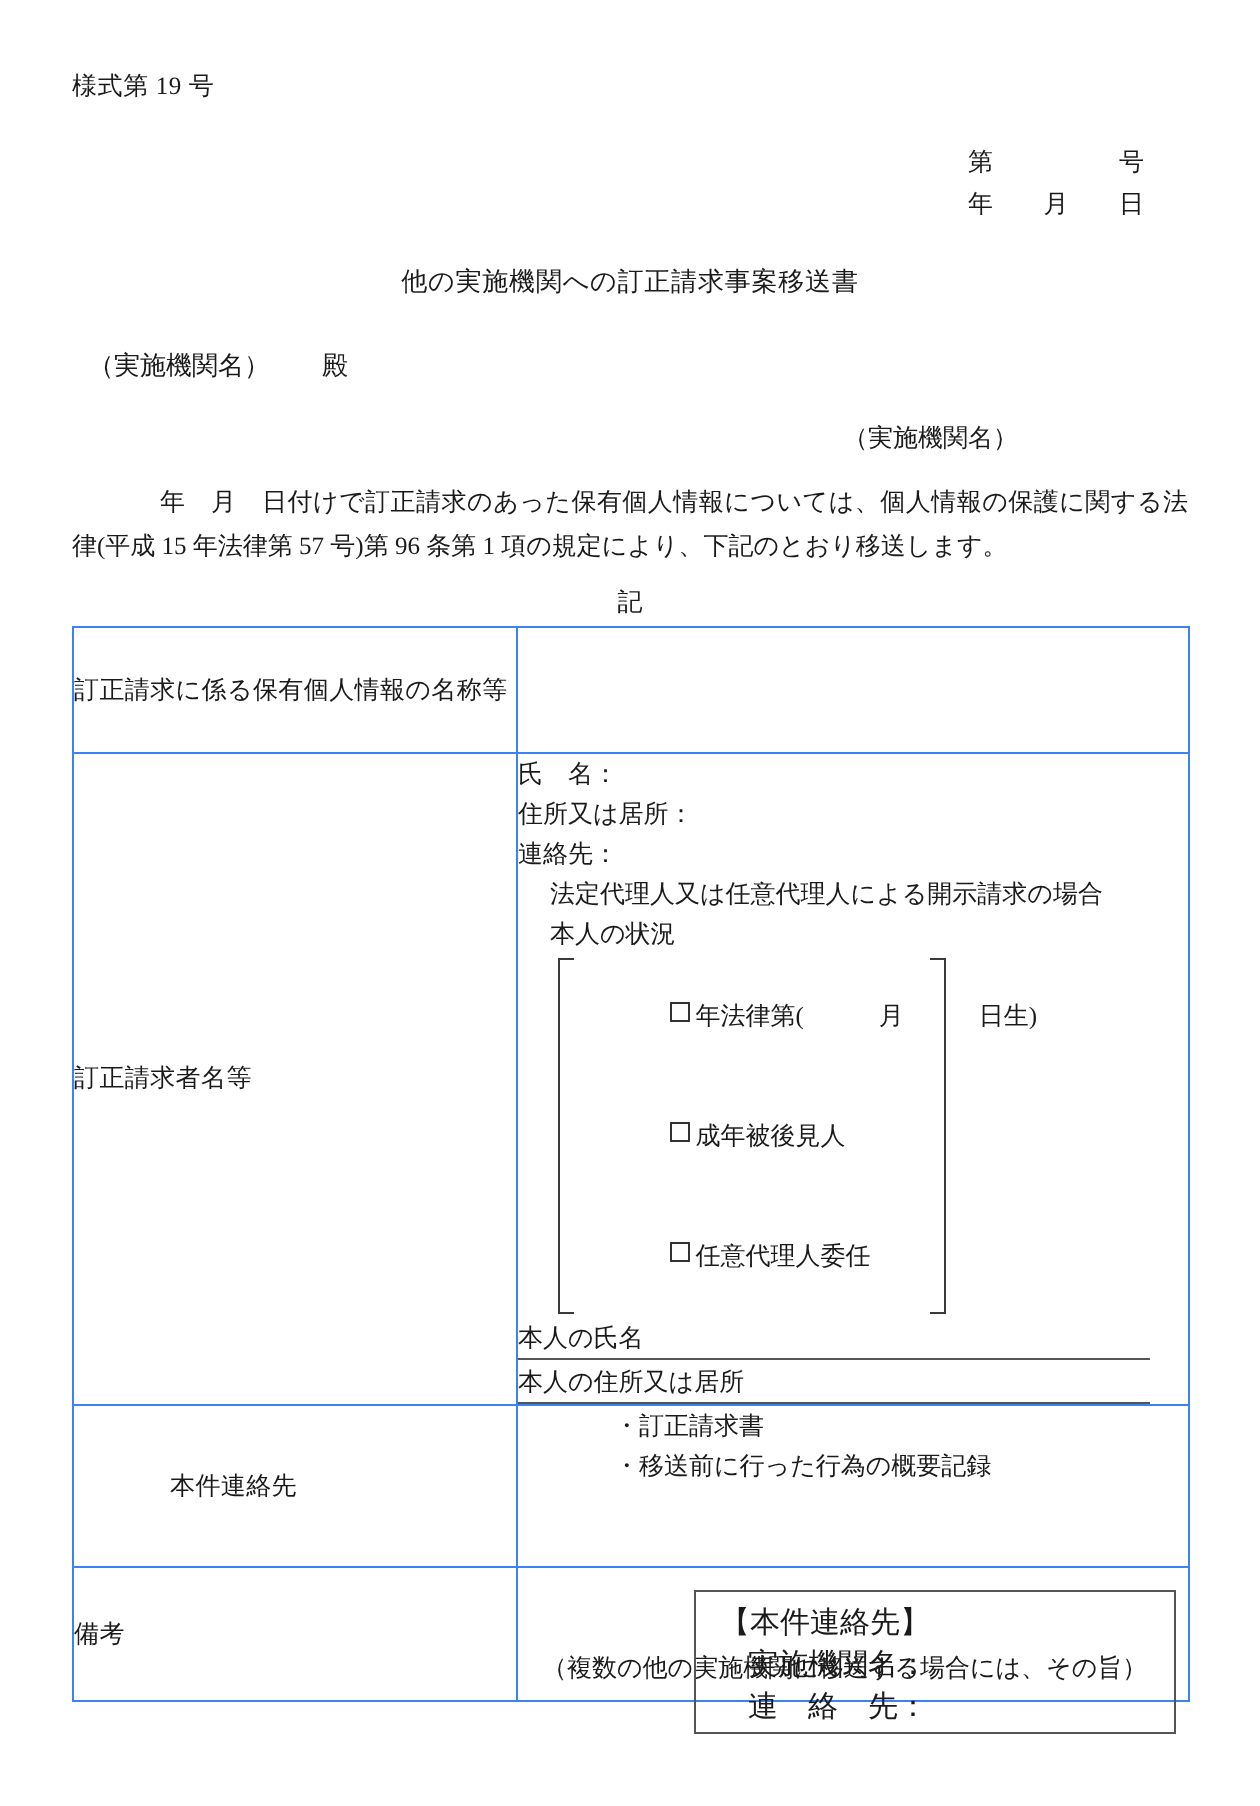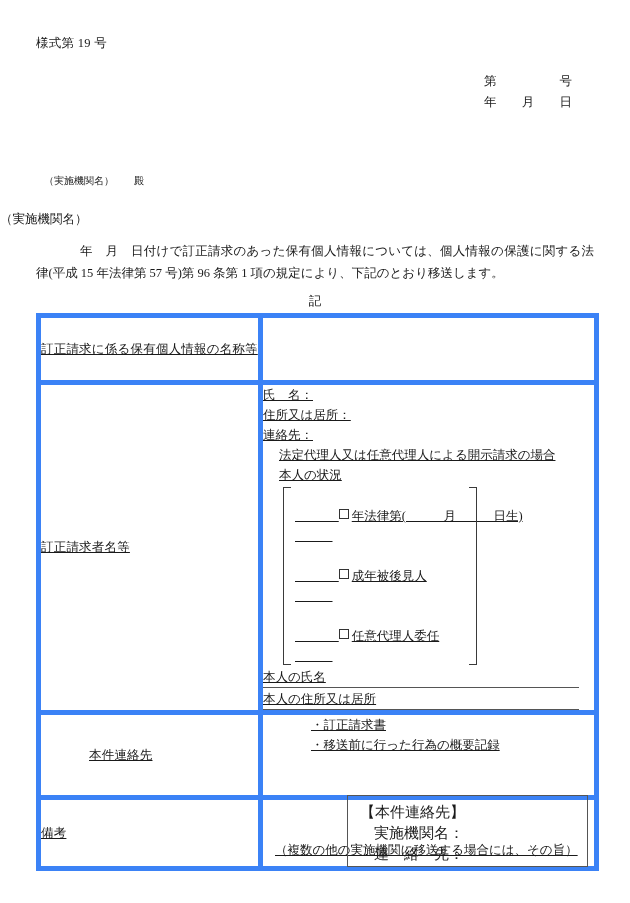--- a/index.html
+++ b/index.html
@@ -59,30 +59,30 @@
     width: 630px;
     text-align: center;
     font-size: 13px;
     letter-spacing: 0.4px;
   }
 
   .addressee {
     position: absolute;
     left: 44px;
     top: 174px;
-    font-size: 10px;
+    font-size: 13px;
     white-space: pre;
   }
 
   .issuer {
     position: absolute;
     top: 211px;
     left: 0;
     width: 581px;
-    text-align: left;
+    text-align: right;
     padding-right: 72px;
     box-sizing: border-box;
     font-size: 12.5px;
     white-space: pre;
   }
 
   .body-paragraph {
     position: absolute;
     left: 36px;
     top: 240px;
@@ -107,24 +107,23 @@
   .main-table {
     position: absolute;
     left: 36px;
     top: 313px;
     width: 558px;
     border-collapse: collapse;
     table-layout: fixed;
     font-size: 12.5px;
   }
   .main-table td {
-    border: 5px solid #3b82f6;
+    border: 1px solid #3b82f6;
     vertical-align: middle;
     padding: 0;
-    text-decoration: underline;
   }
   .col-label { width: 222px; }
   .col-value { width: 336px; }
 
   .label-cell {
     padding: 0 0 0 14px;
     font-size: 12.5px;
     letter-spacing: 0.2px;
   }
   .value-cell {
@@ -226,20 +225,21 @@
       <span>第</span>
       <span>号</span>
     </div>
     <div class="num-line">
       <span>年</span>
       <span class="mid">月</span>
       <span>日</span>
     </div>
   </div>
 
+  <div class="doc-title">他の実施機関への訂正請求事案移送書</div>
 
   <div class="addressee">（実施機関名）　　殿</div>
 
   <div class="issuer">（実施機関名）</div>
 
   <div class="body-paragraph">年　月　日付けで訂正請求のあった保有個人情報については、個人情報の保護に関する法律(平成 15 年法律第 57 号)第 96 条第 1 項の規定により、下記のとおり移送します。</div>
 
   <div class="ki-mark">記</div>
 
   <table class="main-table">

